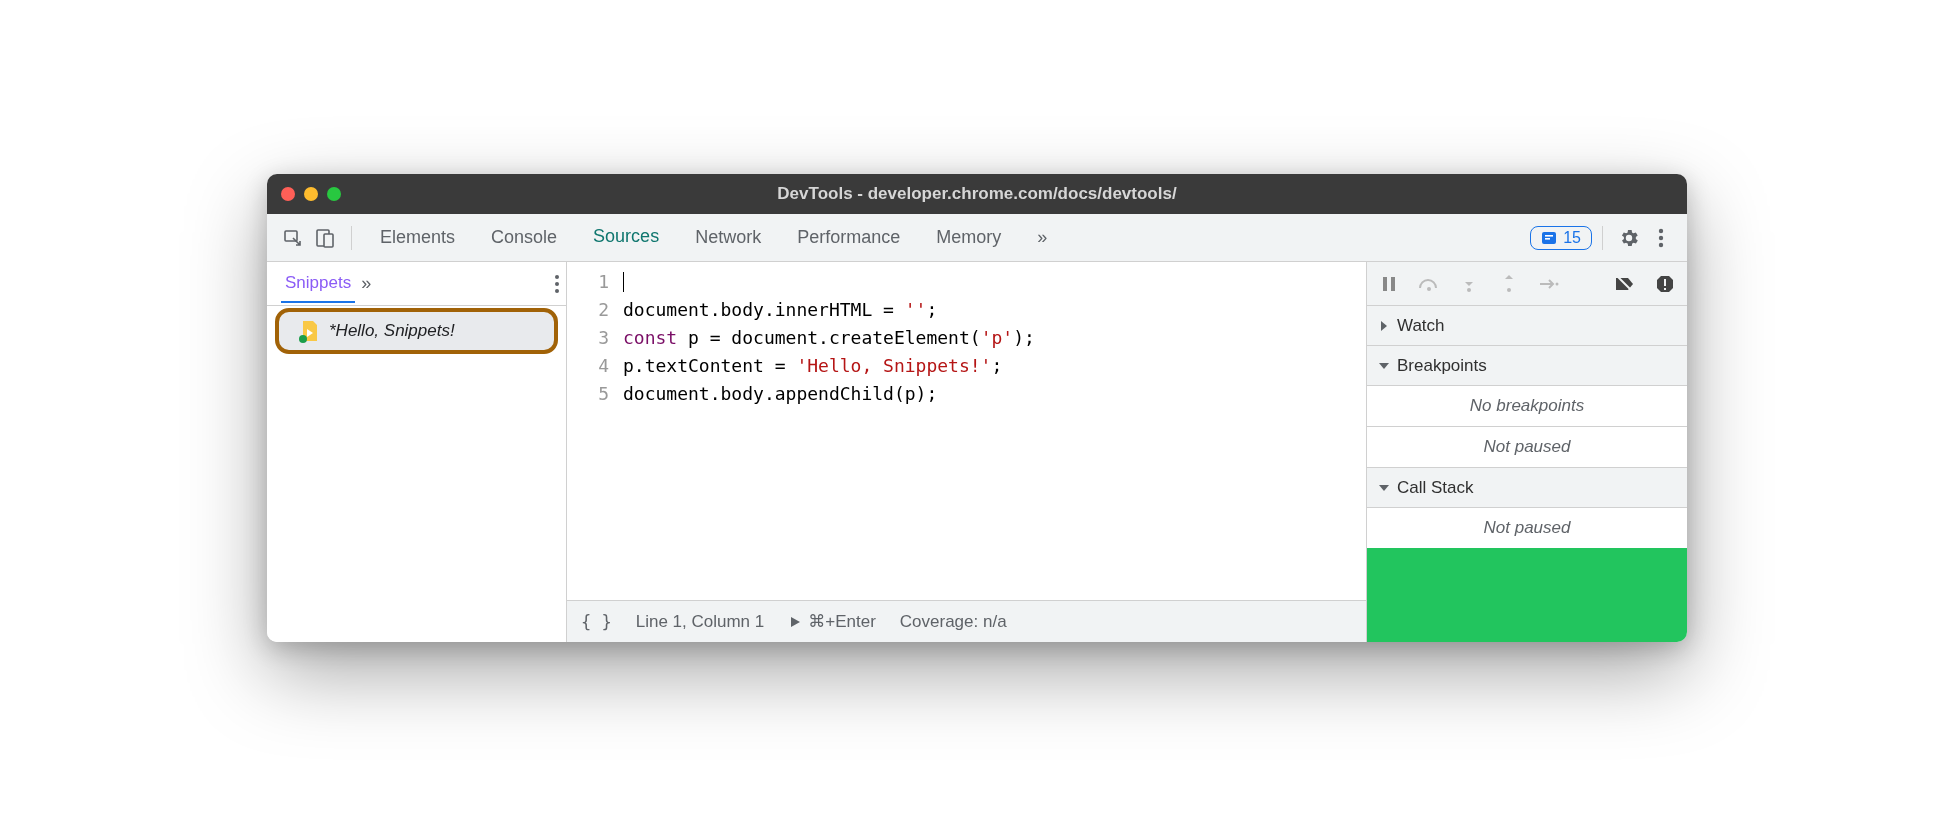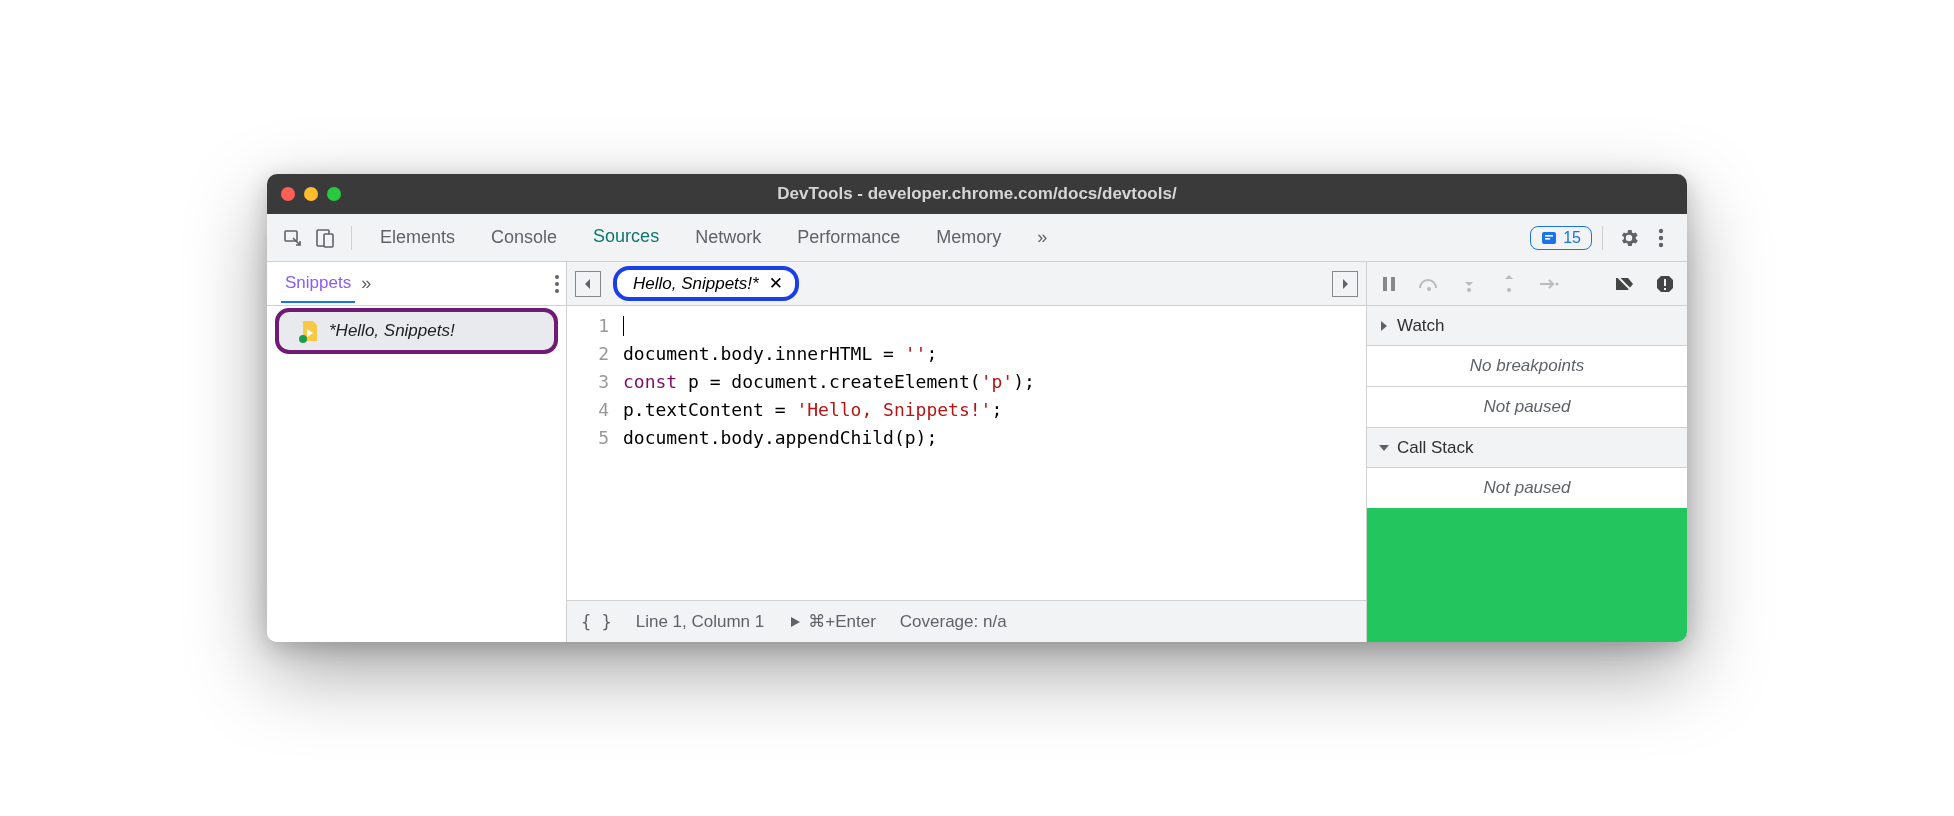--- a/index.html
+++ b/index.html
@@ -82,21 +82,21 @@
     padding: 0 6px 0 14px; border-bottom:1px solid #d0d0d0;
   }
   .sidebar-tab { font-size:17px; color:#8b5cf6; border-bottom:2px solid #1a73e8; padding:8px 4px; }
   .new-snippet {
     height:40px; display:flex; align-items:center; gap:8px;
     padding-left:18px; font-size:17px; color:#5f6368; cursor:pointer;
   }
   .snippet-item {
     height:46px; display:flex; align-items:center; gap:10px;
     padding-left:22px; font-size:17px; color:#202124; background:#e8eaed;
-    border:4px solid #701a75; border-radius:14px; margin:2px 8px;
+    border:4px solid #a16207; border-radius:14px; margin:2px 8px;
     font-style:italic; cursor:pointer; position:relative;
   }
   .snippet-item .doc-icon { position:relative; }
   .snippet-item .dot { position:absolute; width:8px; height:8px; background:#1b9e4b; border-radius:50%; bottom:-2px; left:-2px; }
   .editor-area { flex:1; display:flex; flex-direction:column; border-right:1px solid #d0d0d0; }
   .editor-tabs {
     height:44px; display:flex; align-items:center; padding:0 8px;
     border-bottom:1px solid #d0d0d0; background:#f1f3f4; gap:6px;
   }
   .nav-box { width:26px; height:26px; border:1px solid #888; display:flex; align-items:center; justify-content:center; color:#5f6368; cursor:pointer; }
@@ -224,37 +224,20 @@
               <path d="M2 0h10l4 4v16H2z" fill="#f9c846"></path>
               <path d="M6 8l6 4-6 4z" fill="#fff"></path>
             </svg>
           <span class="dot"></span>
         </span>
         <span>*Hello, Snippets!</span>
       </div>
     </div>
 
     <div class="editor-area">
-      <div class="editor-tabs">
-        <div class="nav-box">
-          <svg width="14" height="14" viewBox="0 0 14 14" fill="#5f6368">
-              <path d="M9 2 4 7l5 5z"></path>
-            </svg>
-        </div>
-        <div class="editor-tab">
-          <span>Hello, Snippets!*</span>
-          <span class="close">✕</span>
-        </div>
-        <div class="spacer"></div>
-        <div class="nav-box">
-          <svg width="14" height="14" viewBox="0 0 14 14" fill="#5f6368">
-              <path d="M5 2l5 5-5 5z"></path>
-            </svg>
-        </div>
-      </div>
       <div class="code">
         <div class="gutter">
           <div>1</div>
             <div>2</div>
             <div>3</div>
             <div>4</div>
             <div>5</div>
         </div>
         <div class="lines">
           <div class="line"><span class="cursor"></span></div>
@@ -323,20 +306,26 @@
               <rect x="8" y="13" width="2" height="2" fill="#f1f3f4"></rect>
             </svg>
           </span>
       </div>
       <div class="section-head">
         <svg width="10" height="10" viewBox="0 0 10 10" fill="#5f6368">
             <path d="M2 0l6 5-6 5z"></path>
           </svg>
         <span>Watch</span>
       </div>
+      <div class="section-head">
+        <svg width="10" height="10" viewBox="0 0 10 10" fill="#5f6368">
+            <path d="M0 2l5 6 5-6z"></path>
+          </svg>
+        <span>Breakpoints</span>
+      </div>
       <div class="section-body">No breakpoints</div>
       <div class="section-body">Not paused</div>
       <div class="section-head">
         <svg width="10" height="10" viewBox="0 0 10 10" fill="#5f6368">
             <path d="M0 2l5 6 5-6z"></path>
           </svg>
         <span>Call Stack</span>
       </div>
       <div class="section-body" style="border-bottom:none">Not paused</div>
     </div>

